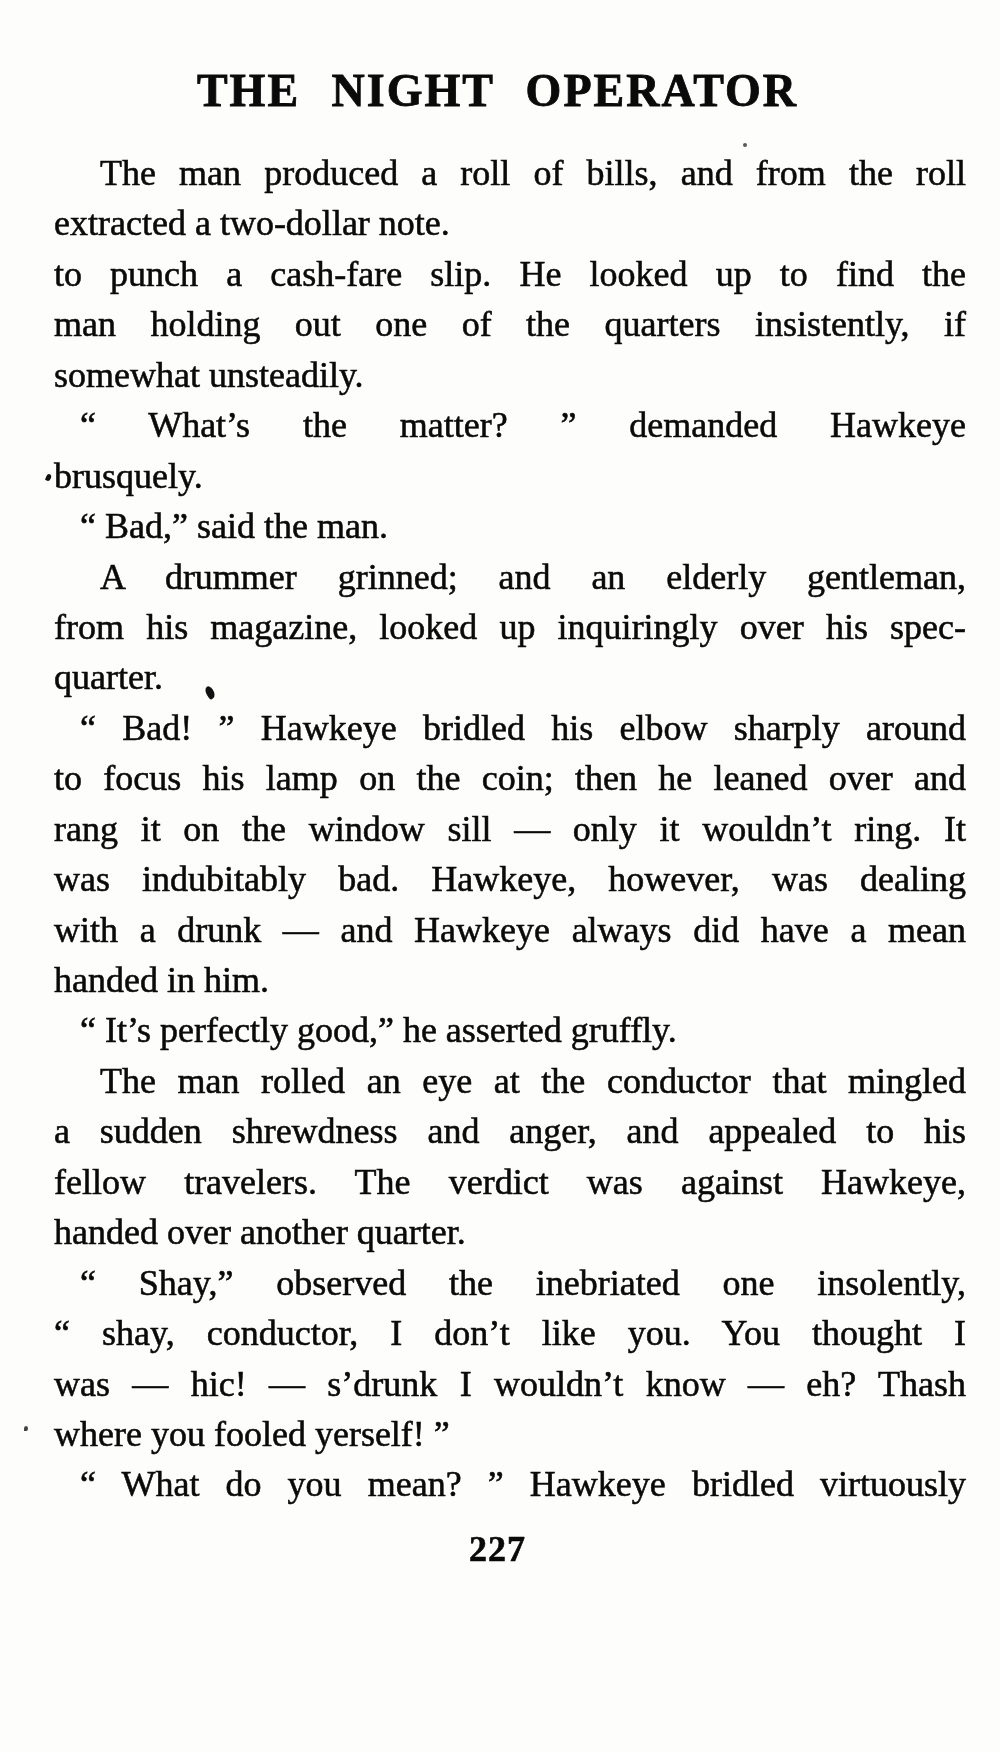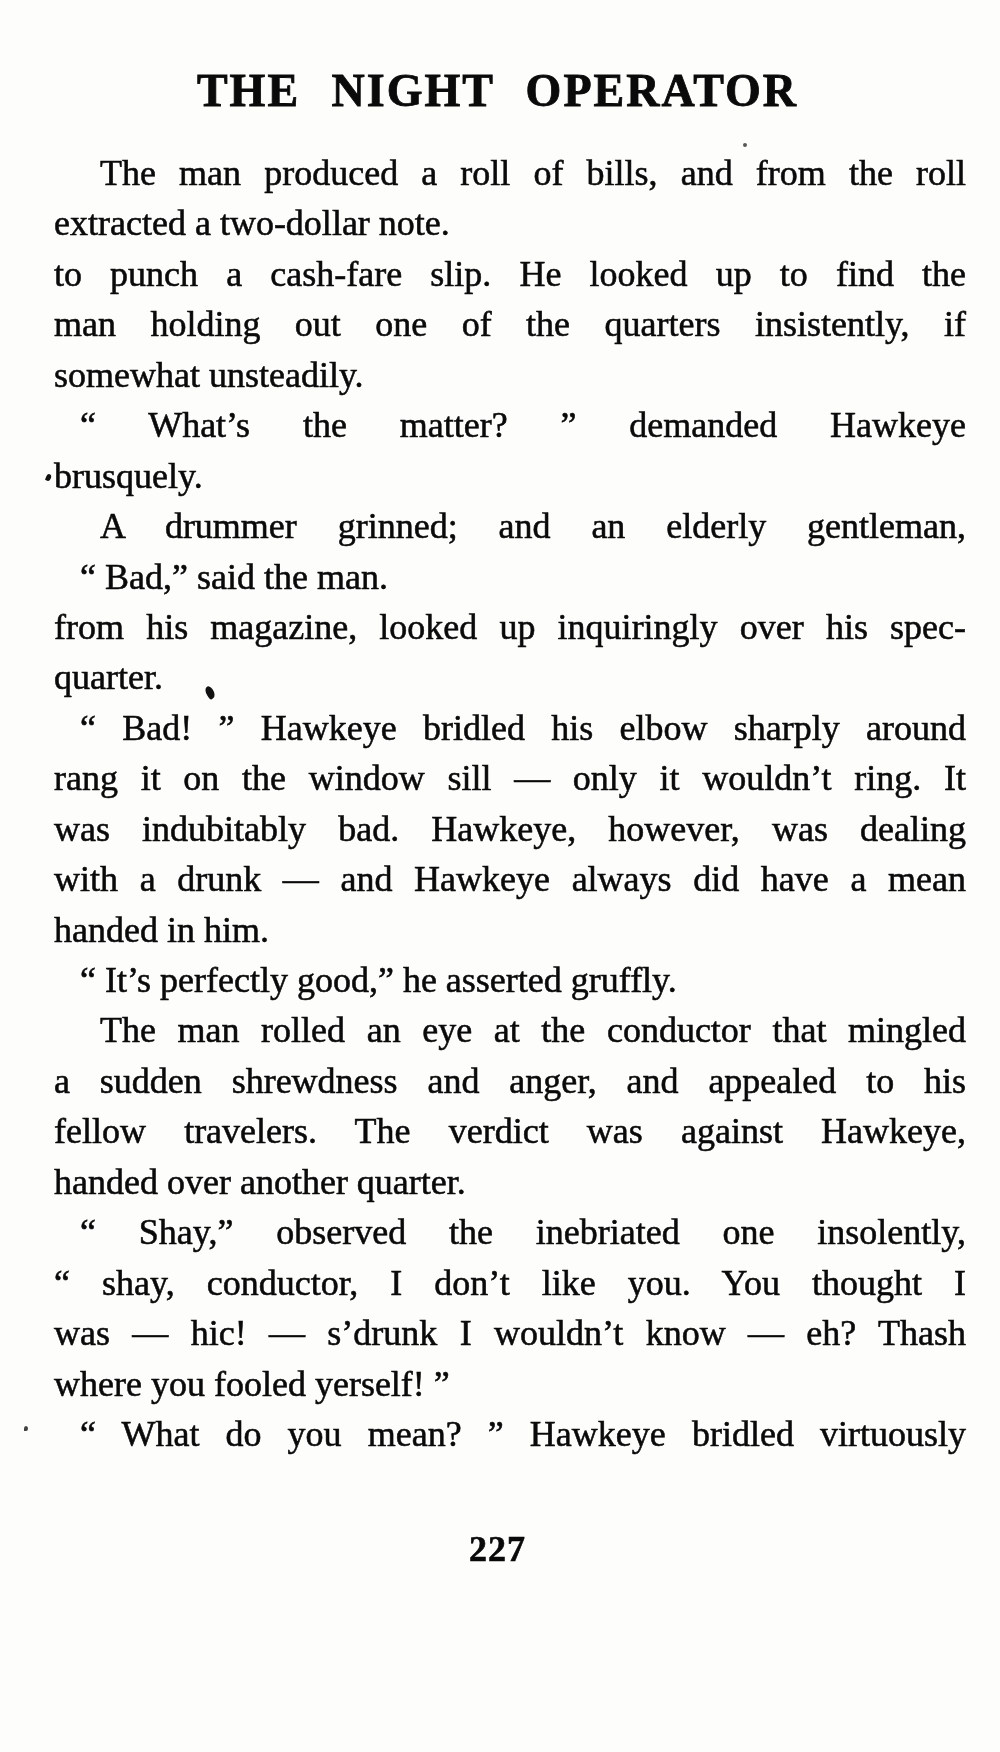--- a/index.html
+++ b/index.html
@@ -82,25 +82,26 @@
   <div class="running-head">THE NIGHT OPERATOR</div>
 
   <div class="text-block">
     <div class="line ind">The man produced a roll of bills, and from the roll</div>
     <div class="line end">extracted a two-dollar note.</div>
     <div class="line">to punch a cash-fare slip. He looked up to find the</div>
     <div class="line">man holding out one of the quarters insistently, if</div>
     <div class="line end">somewhat unsteadily.</div>
     <div class="line ind q">“ What’s the matter? ” demanded Hawkeye</div>
     <div class="line end">brusquely.</div>
+    <div class="line ind q end">“ Bad,” said the man.</div>
     <div class="line ind">A drummer grinned; and an elderly gentleman,</div>
-    <div class="line ind q end">“ Bad,” said the man.</div>
     <div class="line">from his magazine, looked up inquiringly over his spec-</div>
     <div class="line end">quarter.</div>
     <div class="line ind q">“ Bad! ” Hawkeye bridled his elbow sharply around</div>
+    <div class="line">to focus his lamp on the coin; then he leaned over and</div>
     <div class="line">rang it on the window sill — only it wouldn’t ring. It</div>
     <div class="line">was indubitably bad. Hawkeye, however, was dealing</div>
     <div class="line">with a drunk — and Hawkeye always did have a mean</div>
     <div class="line end">handed in him.</div>
     <div class="line ind q end">“ It’s perfectly good,” he asserted gruffly.</div>
     <div class="line ind">The man rolled an eye at the conductor that mingled</div>
     <div class="line">a sudden shrewdness and anger, and appealed to his</div>
     <div class="line">fellow travelers. The verdict was against Hawkeye,</div>
     <div class="line end">handed over another quarter.</div>
     <div class="line ind q">“ Shay,” observed the inebriated one insolently,</div>

